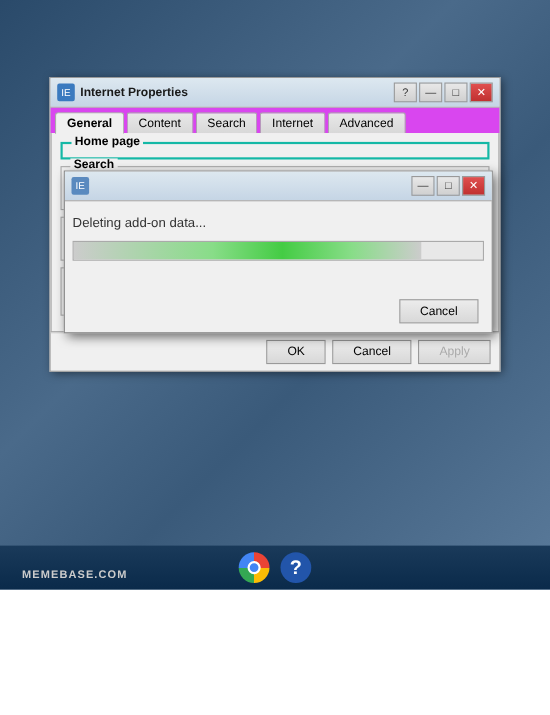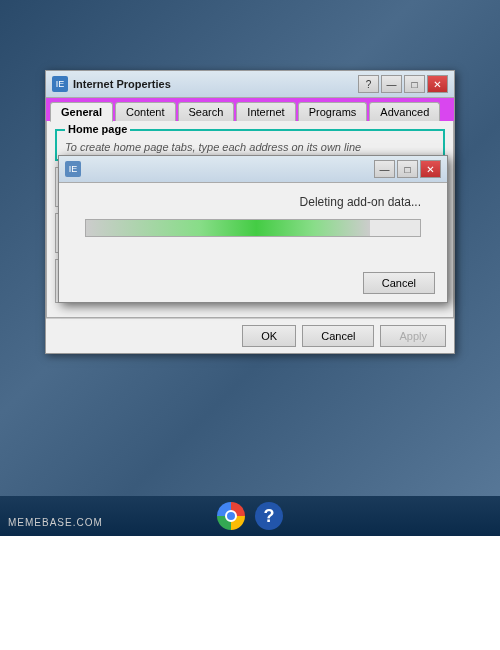--- a/index.html
+++ b/index.html
@@ -56,24 +56,24 @@
       height: 30px;
       border-radius: 4px;
       display: flex;
       align-items: center;
       justify-content: center;
     }
 
     .memebase-label {
       position: absolute;
       bottom: 8px;
-      left: 8px;
+      left: 20px;
       color: #ccc;
       font-size: 10px;
-      font-weight: normal;
+      font-weight: bold;
       letter-spacing: 1px;
       text-align: right;
     }
 
     
     .inet-window {
       position: absolute;
       top: 70px;
       left: 45px;
       width: 410px;
@@ -415,22 +415,21 @@
     }
 
     .dialog-header-text {
       font-size: 13px;
       font-weight: bold;
       color: #1a1a2e;
       line-height: 1.3;
     }
 
     .dialog-body {
-      padding: 12px 26px;
-      text-align: right;
+      padding: 12px 7px;
     }
 
     .deleting-text {
       font-size: 12px;
       color: #333;
       margin-bottom: 10px;
     }
 
     .progress-bar-container {
       width: 100%;
@@ -516,29 +515,27 @@
         <button class="win-btn">□</button>
         <button class="win-btn close">✕</button>
       </div>
     </div>
 
     <div class="tabs-row">
       <div class="tab active">General</div>
       <div class="tab">Content</div>
       <div class="tab">Search</div>
       <div class="tab">Internet</div>
-      <div class="tab">Programs</div>
       <div class="tab">Advanced</div>
     </div>
 
     <div class="tab-content">
 
       <div class="section-group">
         <span class="section-label">Home page</span>
-        <div class="home-page-text">To create home page tabs, type each address on its own line</div>
       </div>
 
       <div class="search-section">
         <span class="section-label">Search</span>
         <div class="search-row">
           <div class="search-left">
             <div class="search-icon-circle"></div>
             <span>Change search defaults.</span>
           </div>
           <button class="settings-btn">Settings</button>

